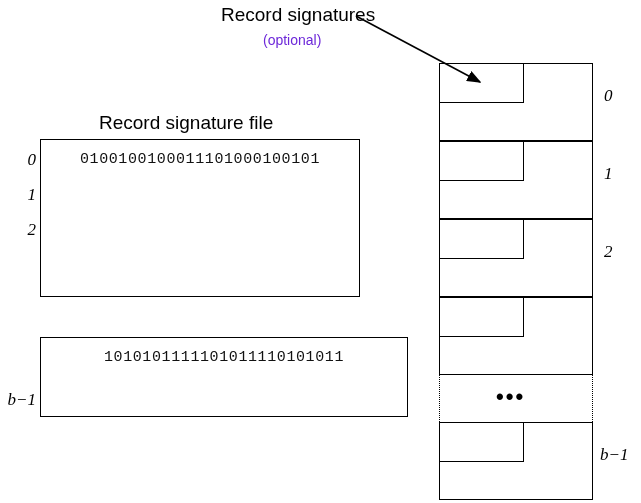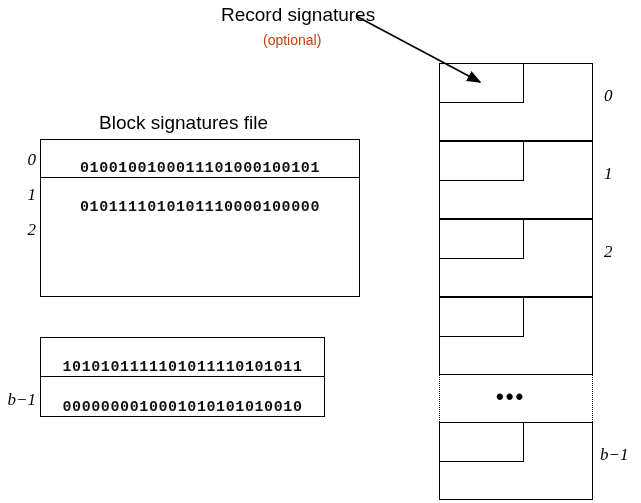--- a/index.html
+++ b/index.html
@@ -28,21 +28,21 @@
     position: absolute;
     font-family: "Liberation Sans", sans-serif;
     font-size: 19px;
     color: #000;
     white-space: nowrap;
   }
   .sub-text {
     position: absolute;
     font-family: "Liberation Sans", sans-serif;
     font-size: 14px;
-    color: #c2410c;
+    color: #6d28d9;
     white-space: nowrap;
   }
   .index-label {
     position: absolute;
     font-family: "Liberation Serif", serif;
     font-style: italic;
     font-size: 17px;
     color: #000;
     white-space: nowrap;
     text-align: right;
@@ -51,24 +51,23 @@
   
   .sig-table {
     position: absolute;
     border: 1.4px solid #000;
     box-sizing: border-box;
     background: #fff;
   }
   .sig-row {
     box-sizing: border-box;
     display: flex;
-    align-items: flex-end;
+    align-items: center;
     justify-content: center;
     border-bottom: 1.4px solid #000;
-    font-weight: bold;
   }
   .sig-row:last-child {
     border-bottom: none;
   }
   .sig-bits {
     font-family: "Liberation Mono", "DejaVu Sans Mono", monospace;
     font-size: 15px;
     letter-spacing: 0.6px;
     color: #111;
     white-space: pre;
@@ -116,43 +115,37 @@
   }
 </style>
 </head>
 <body>
 
 <div class="stage">
 
   <div class="title-text" style="left:221px; top:4px;">Record signatures</div>
   <div class="sub-text" style="left:263px; top:32px;">(optional)</div>
 
-  <div class="title-text" style="left:99px; top:112px;">Block signatures file</div>
+  <div class="title-text" style="left:99px; top:112px;">Record signature file</div>
 
   <div class="index-label" style="left:2px; top:150px; width:34px;">0</div>
   <div class="index-label" style="left:2px; top:185px; width:34px;">1</div>
   <div class="index-label" style="left:2px; top:220px; width:34px;">2</div>
 
   <div class="sig-table" style="left:40px; top:139px; width:320px; height:158px;">
     <div class="sig-row" style="height:38px;">
       <span class="sig-bits">0100100100011101000100101</span>
     </div>
-    <div class="sig-row" style="height:38px;">
-      <span class="sig-bits">0101111010101110000100000</span>
-    </div>
   </div>
 
   <div class="index-label" style="left:2px; top:390px; width:34px;">b−1</div>
 
-  <div class="sig-table" style="left:40px; top:337px; width:285px; height:80px;">
+  <div class="sig-table" style="left:40px; top:337px; width:368px; height:80px;">
     <div class="sig-row" style="height:39px;">
       <span class="sig-bits">1010101111101011110101011</span>
-    </div>
-    <div class="sig-row" style="height:39px;">
-      <span class="sig-bits">0000000010001010101010010</span>
     </div>
   </div>
 
 
   <div class="data-block" style="left:439px; top:63px; width:154px; height:78px;">
     <div class="rec-sig" style="width:84px; height:39px;"></div>
   </div>
   <div class="index-label" style="left:604px; top:86px; width:30px; text-align:left;">0</div>
 
   <div class="data-block" style="left:439px; top:141px; width:154px; height:78px;">

